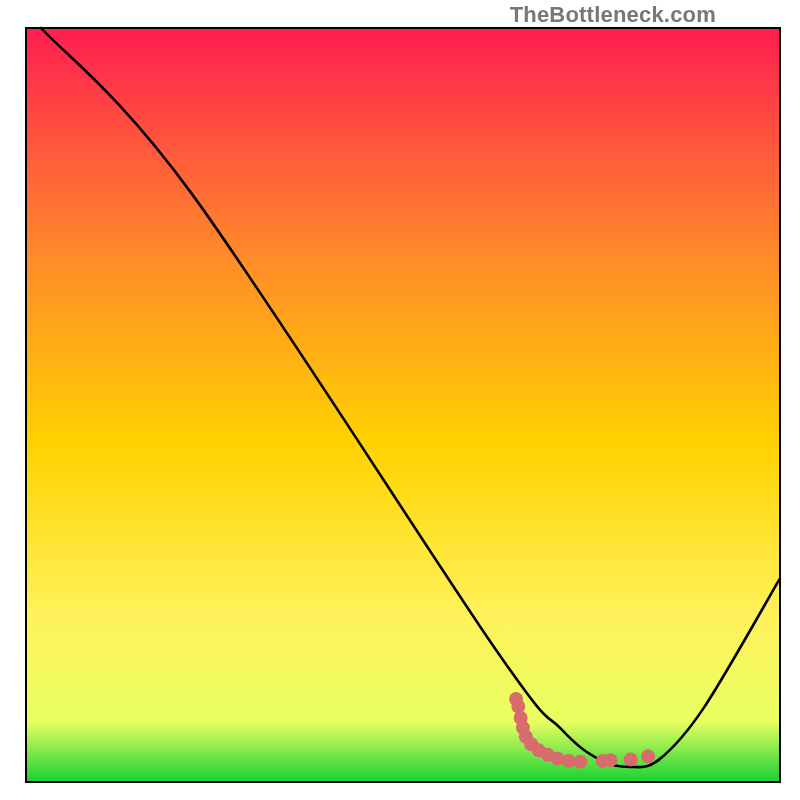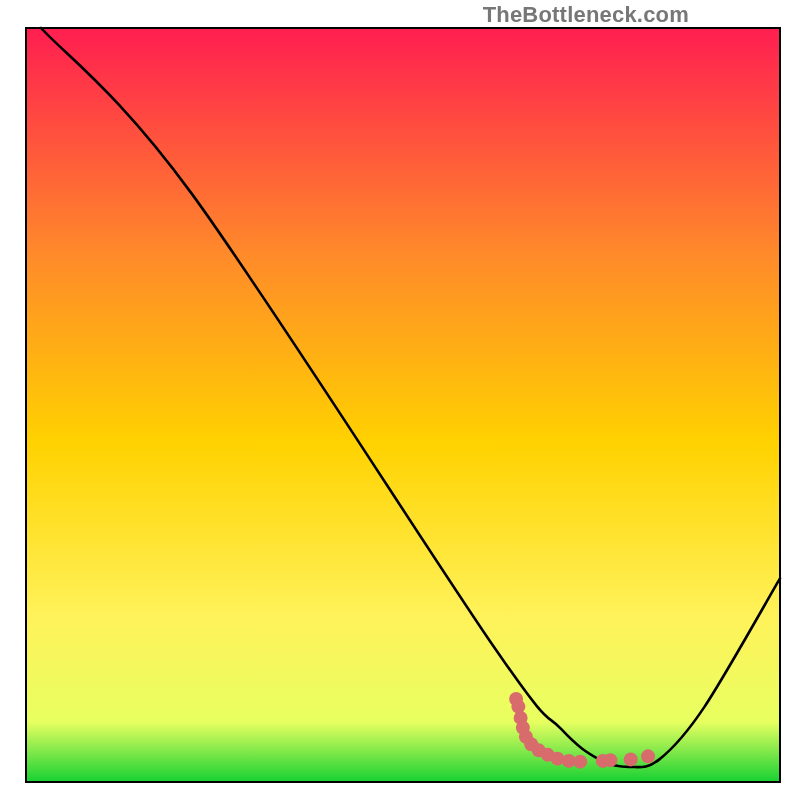--- a/index.html
+++ b/index.html
@@ -7,20 +7,21 @@
     padding: 0;
     width: 800px;
     height: 800px;
     background: #ffffff;
     overflow: hidden;
   }
   .wrap {
     position: relative;
     width: 697px;
     height: 800px;
+    padding-left: 27px;
   }
   .watermark {
     position: absolute;
     top: 2px;
     right: 8px;
     font-family: Arial, Helvetica, sans-serif;
     font-size: 22px;
     font-weight: 600;
     color: #777;
     letter-spacing: 0.2px;

